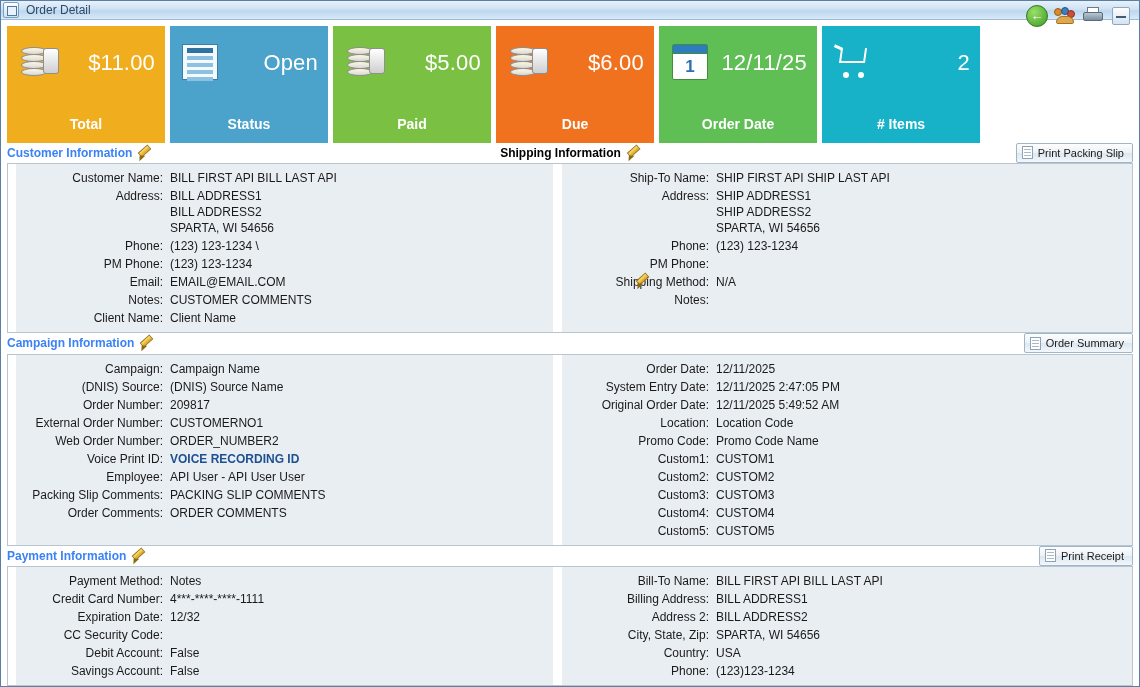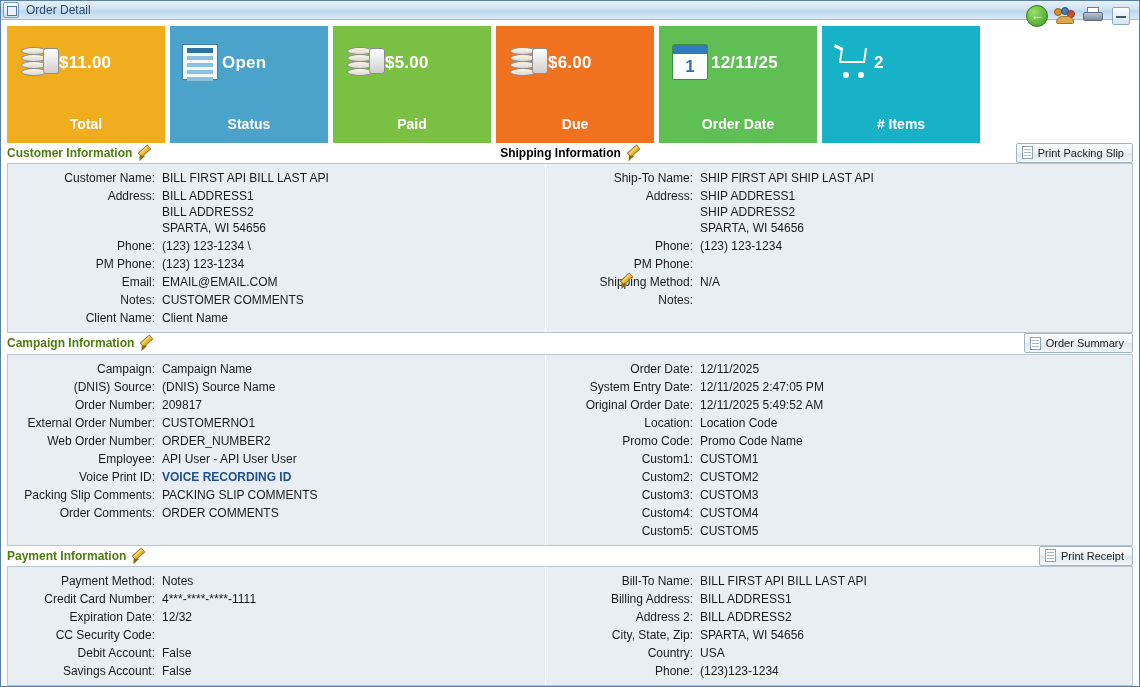--- a/index.html
+++ b/index.html
@@ -105,21 +105,21 @@
     color: #fff;
     display: flex; flex-direction: column; justify-content: space-between;
     padding: 8px 10px 7px 10px;
     cursor: pointer;
   }
   .tile .top {
     display: flex; align-items: center; justify-content: space-between;
     height: 58px;
   }
   .tile .value {
-    font-size: 17px; font-weight: bold; flex: 1;
+    font-size: 22px; font-weight: normal; text-align: right; flex: 1;
     letter-spacing: 0.2px;
   }
   .tile .label {
     text-align: center; font-size: 14px; font-weight: bold;
     padding-bottom: 4px;
   }
   .t-total  { background: #f0ad1e; }
   .t-status { background: #4ba3cc; }
   .t-paid   { background: #7ac143; }
   .t-due    { background: #f0711e; }
@@ -170,21 +170,21 @@
   }
   .cart .w1 { left: 9px; }
   .cart .w2 { left: 24px; }
   
   .section-head {
     display: flex; align-items: center;
     height: 24px;
     padding: 0 6px;
     position: relative;
   }
-  .sh-title { font-size: 12px; font-weight: bold; color: #4d7c0f; }
+  .sh-title { font-size: 12px; font-weight: bold; color: #3b82f6; }
   .pencil {
     display: inline-block; width: 14px; height: 14px; position: relative; margin-left: 5px;
     cursor: pointer;
   }
   .pencil:before {
     content: ""; position: absolute; left: 1px; top: 2px; width: 11px; height: 4px;
     background: linear-gradient(to bottom,#ffe16b,#e0a21a);
     border: 1px solid #9a7413;
     transform: rotate(-42deg);
   }
@@ -233,21 +233,21 @@
   }
   .lbl {
     width: 152px; text-align: right; padding: 1px 5px 1px 0; color: #1a1a1a; white-space: nowrap;
   }
   .val { flex: 1; padding: 1px 0 1px 2px; color: #1a1a1a; white-space: pre-line; }
   .val.bold-blue { color: #1e4f91; font-weight: bold; }
   .row.with-pencil .lbl { position: relative; }
   .row .inline-pencil {
     position: absolute; left: 68px; top: 1px;
   }
-  .pad { padding: 5px 4px 5px 0; }
+  .pad { padding: 5px 4px 5px 0; margin-left: 8px; }
 </style>
 </head>
 <body>
 
 <div class="window">
 
   <div class="titlebar">
     <span class="title-icon"></span>
     <span class="title-text">Order Detail</span>
     <div class="title-actions">
@@ -471,26 +471,26 @@
         </div>
       <div class="row">
           <div class="lbl">External Order Number:</div>
           <div class="val">CUSTOMERNO1</div>
         </div>
       <div class="row">
           <div class="lbl">Web Order Number:</div>
           <div class="val">ORDER_NUMBER2</div>
         </div>
       <div class="row">
+          <div class="lbl">Voice Print ID:</div>
+          <div class="val bold-blue">VOICE RECORDING ID</div>
+        </div>
+      <div class="row">
           <div class="lbl">Employee:</div>
           <div class="val">API User - API User User</div>
-        </div>
-      <div class="row">
-          <div class="lbl">Voice Print ID:</div>
-          <div class="val bold-blue">VOICE RECORDING ID</div>
         </div>
       <div class="row">
           <div class="lbl">Packing Slip Comments:</div>
           <div class="val">PACKING SLIP COMMENTS</div>
         </div>
       <div class="row">
           <div class="lbl">Order Comments:</div>
           <div class="val">ORDER COMMENTS</div>
         </div>
     </div>

